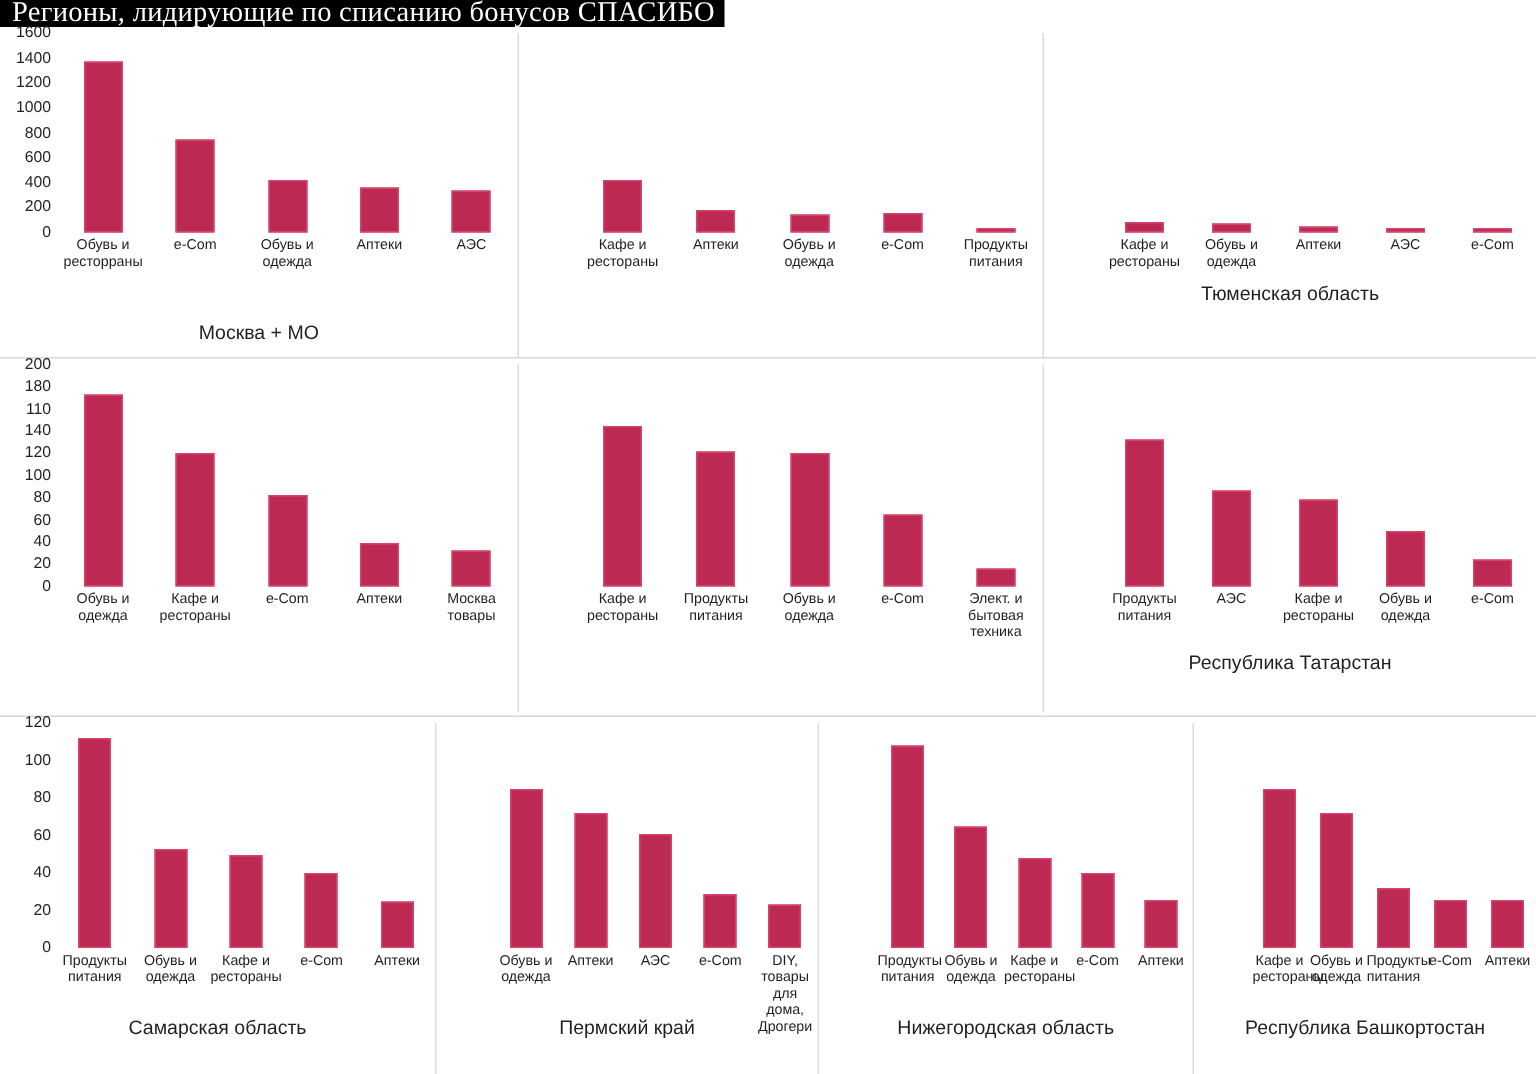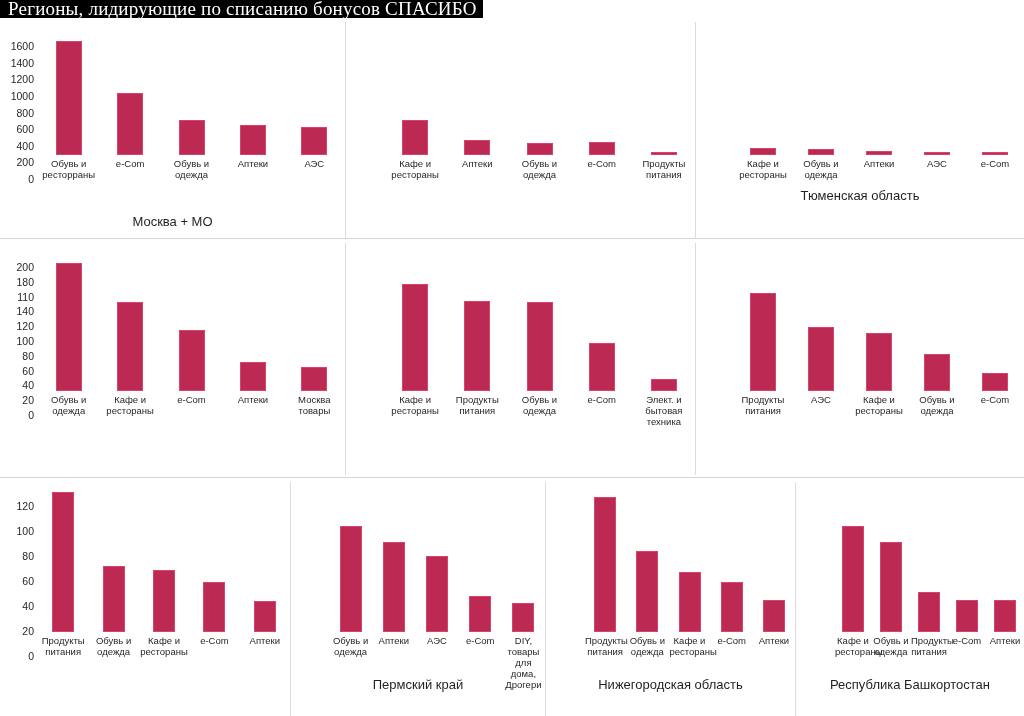--- a/index.html
+++ b/index.html
@@ -36,21 +36,20 @@
 
   
   .yaxis{
     position:relative;width:38px;flex:0 0 38px;
   }
   .yaxis.blank{visibility:hidden;}
   .ytick{
     position:absolute;right:4px;transform:translateY(-50%);
     font-size:10.5px;line-height:10.5px;color:#231f20;
     white-space:nowrap;
-    margin-top:24px;
   }
 
   
   .bars{
     position:relative;flex:1 1 auto;min-width:0;
     display:flex;align-items:flex-end;justify-content:space-around;
   }
   .barcell{
     position:relative;display:flex;flex-direction:column;
     align-items:center;justify-content:flex-end;
@@ -287,20 +286,21 @@
           </div>
         </div>
         <div class="cats" style="height: 36px;">
           <div class="cats-pad hidden"></div>
           <div class="cat">Продукты питания</div>
           <div class="cat">АЭС</div>
           <div class="cat">Кафе и рестораны</div>
           <div class="cat">Обувь и одежда</div>
           <div class="cat">e-Com</div>
         </div>
+        <div class="panel-title" style="height: 26px;">Республика Татарстан</div>
       </div>
     </div>
   <div class="row-sep" id="sep-1" style="top: 477px;"></div>
   <div class="row" id="row-2" style="top: 482px; height: 234px;">
       <div class="panel first" style="width: 290px;">
         <div class="plot-wrap" style="height: 150px; flex: 0 0 150px;">
           <div class="yaxis">
             <div class="ytick" style="top: 0px;">120</div>
             <div class="ytick" style="top: 25px;">100</div>
             <div class="ytick" style="top: 50px;">80</div>
@@ -328,20 +328,21 @@
           </div>
         </div>
         <div class="cats" style="height: 38px;">
           <div class="cats-pad hidden"></div>
           <div class="cat">Продукты питания</div>
           <div class="cat">Обувь и одежда</div>
           <div class="cat">Кафе и рестораны</div>
           <div class="cat">e-Com</div>
           <div class="cat">Аптеки</div>
         </div>
+        <div class="panel-title" style="height: 26px;">Самарская область</div>
       </div>
       <div class="panel" style="width: 255px;">
         <div class="plot-wrap" style="height: 150px; flex: 0 0 150px;">
           <div class="yaxis blank"></div>
           <div class="bars">
             <div class="barcell">
               <div class="bar slim" title="Обувь и одежда: 85" style="height: 106.25px; background: rgb(188, 42, 83); border-color: rgb(216, 67, 107);"></div>
             </div>
             <div class="barcell">
               <div class="bar slim" title="Аптеки: 72" style="height: 90px; background: rgb(188, 42, 83); border-color: rgb(216, 67, 107);"></div>

